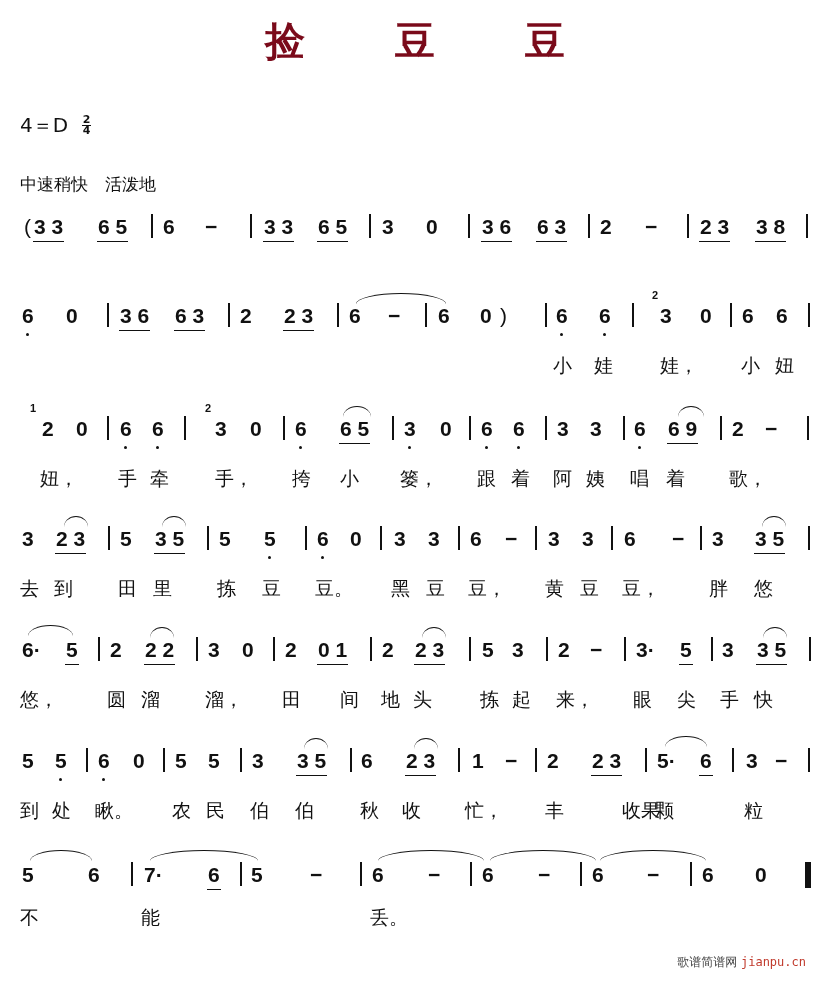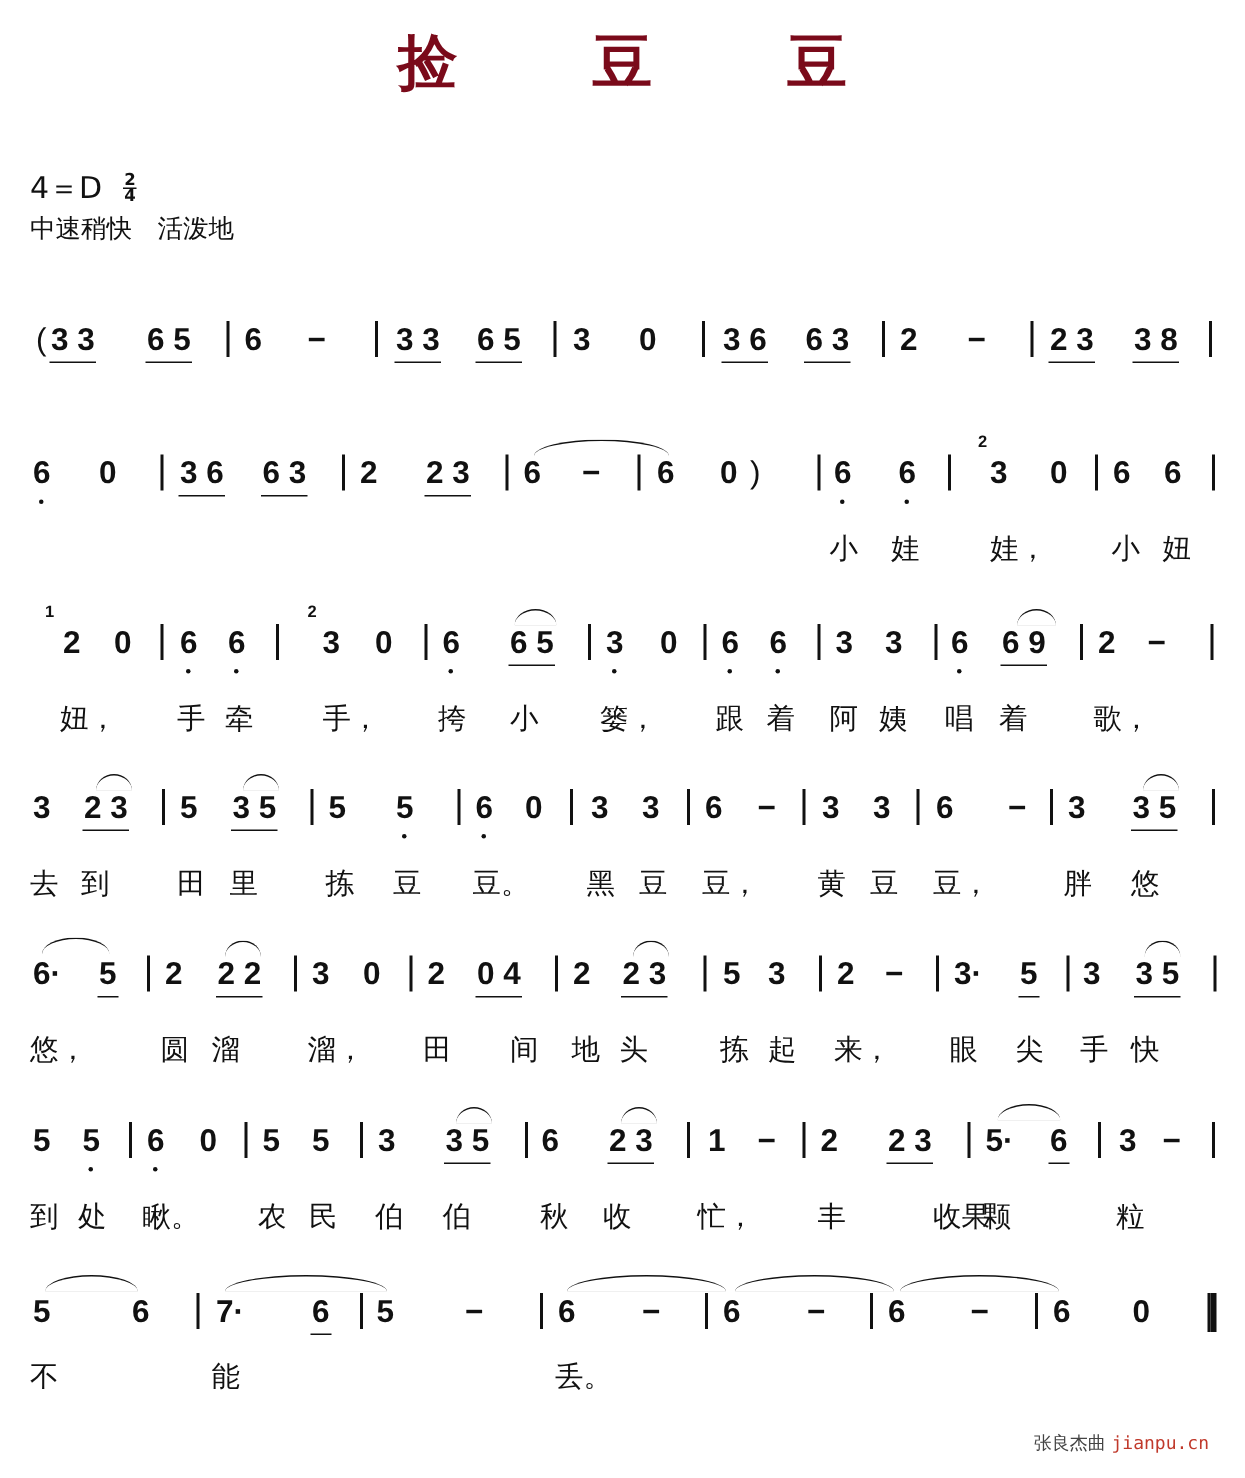--- a/index.html
+++ b/index.html
@@ -5,21 +5,21 @@
   html, body { margin: 0; padding: 0; background: #ffffff; }
   body { width: 830px; height: 985px; position: relative; overflow: hidden;
          font-family: "Liberation Sans", "DejaVu Sans", sans-serif; color: #111; }
   .title { position: absolute; top: 14px; left: 0; width: 830px; text-align: center;
            font-size: 40px; font-weight: bold; letter-spacing: 38px; padding-left: 38px; box-sizing: border-box;
            font-family: "DejaVu Sans", sans-serif; }
   .meta-left { position: absolute; left: 20px; top: 112px; font-family: "DejaVu Sans", sans-serif; }
   .key { font-size: 20px; display: flex; align-items: center; gap: 6px; }
   .timesig { display: inline-flex; flex-direction: column; align-items: center; font-size: 11px; font-weight: bold; line-height: 10px; margin-left: 8px; }
   .timesig .bar { width: 9px; border-top: 1.5px solid #111; }
-  .tempo { font-size: 17px; margin-top: 2px; }
+  .tempo { font-size: 17px; margin-top: 34px; }
   .meta-right { position: absolute; right: 20px; top: 112px; font-size: 18px; font-family: "DejaVu Sans", sans-serif; line-height: 30px; }
   .composer { letter-spacing: 22px; }
   .line { position: absolute; left: 0; width: 830px; height: 100px; }
   .notes { position: absolute; left: 0; top: 0; width: 830px; height: 40px; }
   .tok { position: absolute; top: 0; font-size: 21px; font-weight: bold; height: 30px; line-height: 30px; }
   .tok.under::after { content: ""; position: absolute; left: -1px; right: -1px; bottom: 0px; border-bottom: 1.6px solid #111; }
   .tok.dot-below::before { content: ""; position: absolute; width: 3px; height: 3px; background: #111; border-radius: 50%; left: 50%; margin-left: -1.5px; bottom: -5px; }
   .barline { position: absolute; top: 2px; width: 2px; height: 24px; background: #111; }
   .dbl { position: absolute; top: 2px; width: 5px; height: 26px; border-left: 2px solid #111; border-right: 4px solid #111; box-sizing: border-box; }
   .slur { position: absolute; height: 10px; border-top: 1.6px solid #111; border-radius: 50% 50% 0 0 / 100% 100% 0 0; }
@@ -226,21 +226,21 @@
     <span class="tok under" style="left:66px;">5</span>
     <span class="barline" style="left:98px;"></span>
     <span class="tok" style="left:110px;">2</span>
     <span class="slur" style="left:150px;width:24px;top:-8px;"></span>
     <span class="tok under" style="left:145px;">2 2</span>
     <span class="barline" style="left:196px;"></span>
     <span class="tok" style="left:208px;">3</span>
     <span class="tok" style="left:242px;">0</span>
     <span class="barline" style="left:273px;"></span>
     <span class="tok" style="left:285px;">2</span>
-    <span class="tok under" style="left:318px;">0 4</span>
+    <span class="tok under" style="left:318px;">0 1</span>
     <span class="barline" style="left:370px;"></span>
     <span class="tok" style="left:382px;">2</span>
     <span class="slur" style="left:422px;width:24px;top:-8px;"></span>
     <span class="tok under" style="left:415px;">2 3</span>
     <span class="barline" style="left:469px;"></span>
     <span class="tok" style="left:482px;">5</span>
     <span class="tok" style="left:512px;">3</span>
     <span class="barline" style="left:546px;"></span>
     <span class="tok" style="left:558px;">2</span>
     <span class="tok" style="left:590px;">−</span>
@@ -353,15 +353,15 @@
     <span class="dbl" style="left:805px;"></span>
   </div>
   <div class="lyrics" style="top:45px;">
     <span class="ly" style="left:20px;">不</span>
     <span class="ly" style="left:141px;">能</span>
     <span class="ly" style="left:370px;">丢。</span>
   </div>
 </div>
 
 <div class="watermark">
-  <span style="color:#444;font-family:'DejaVu Serif',serif;">张良杰曲</span>
+  <span style="color:#444;font-family:'DejaVu Serif',serif;">歌谱简谱网</span>
   <span>jianpu.cn</span>
 </div>
 
 </body></html>

